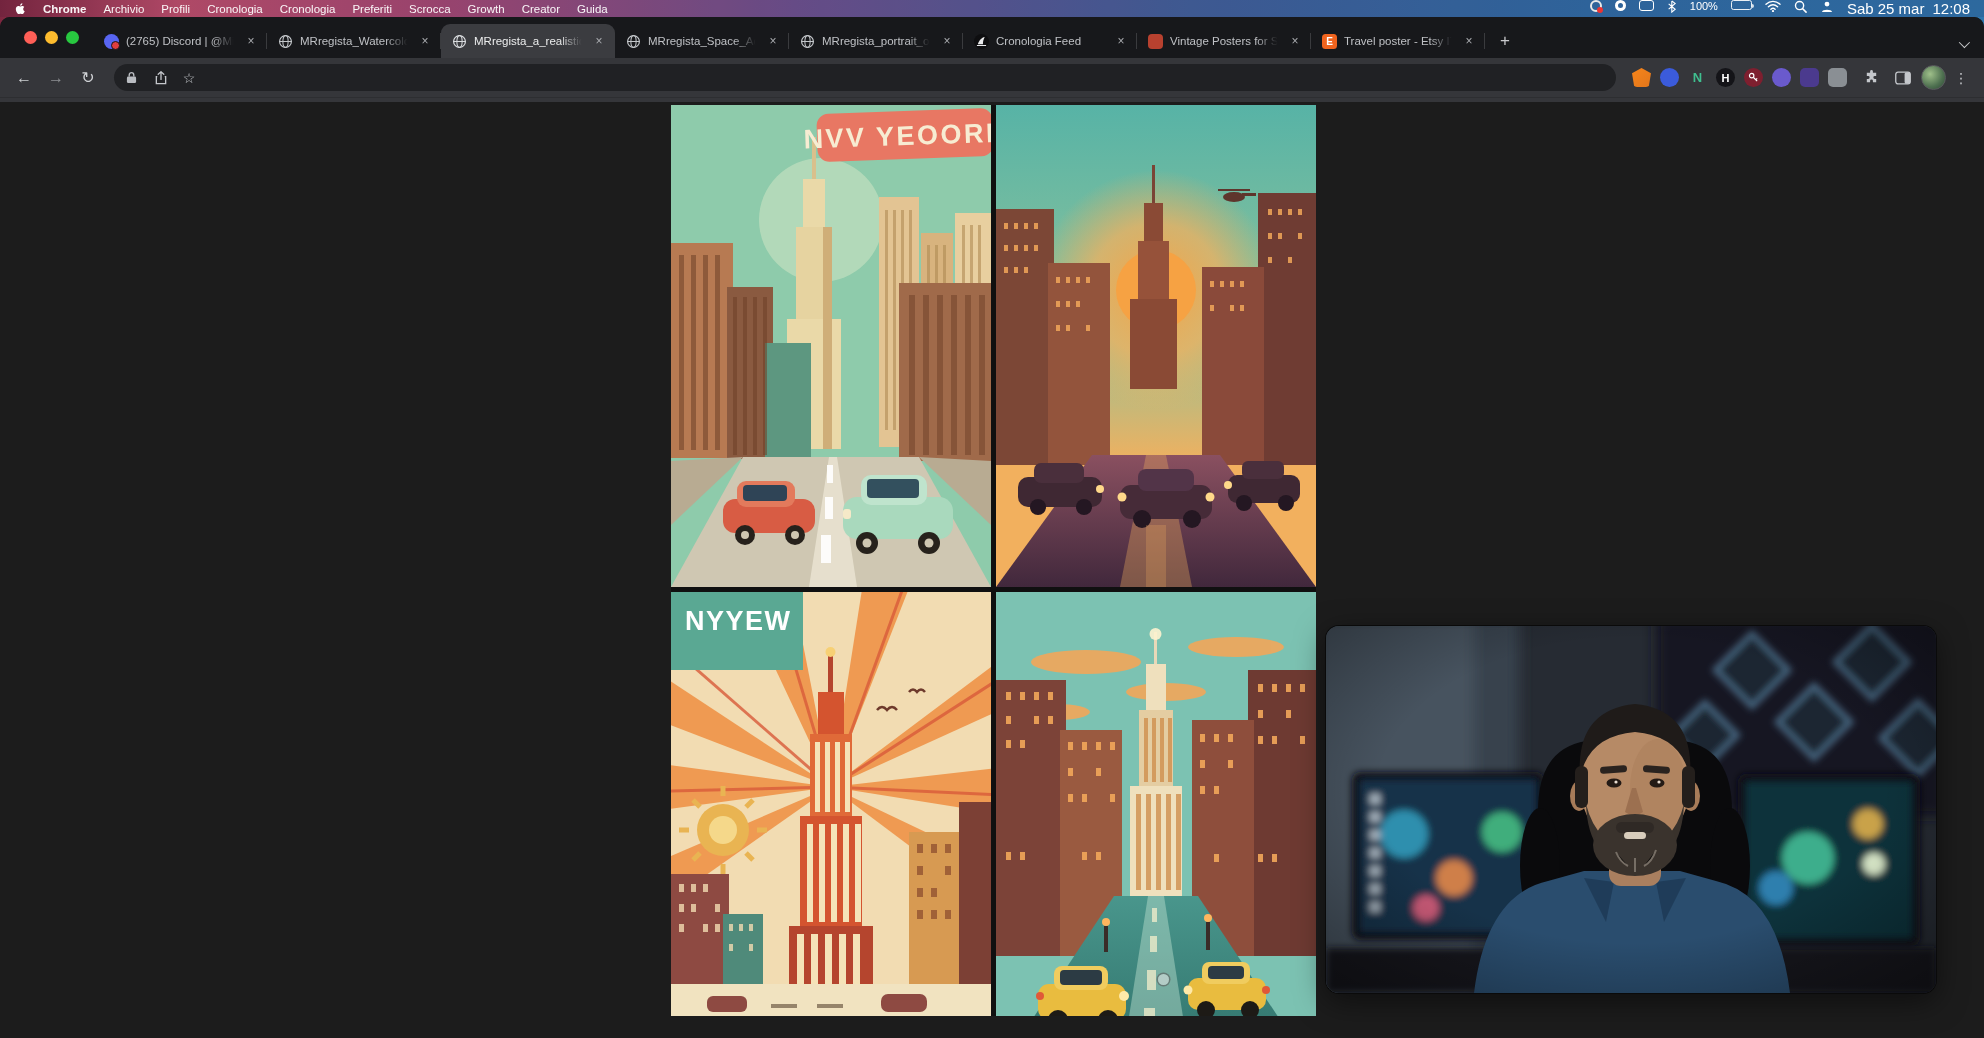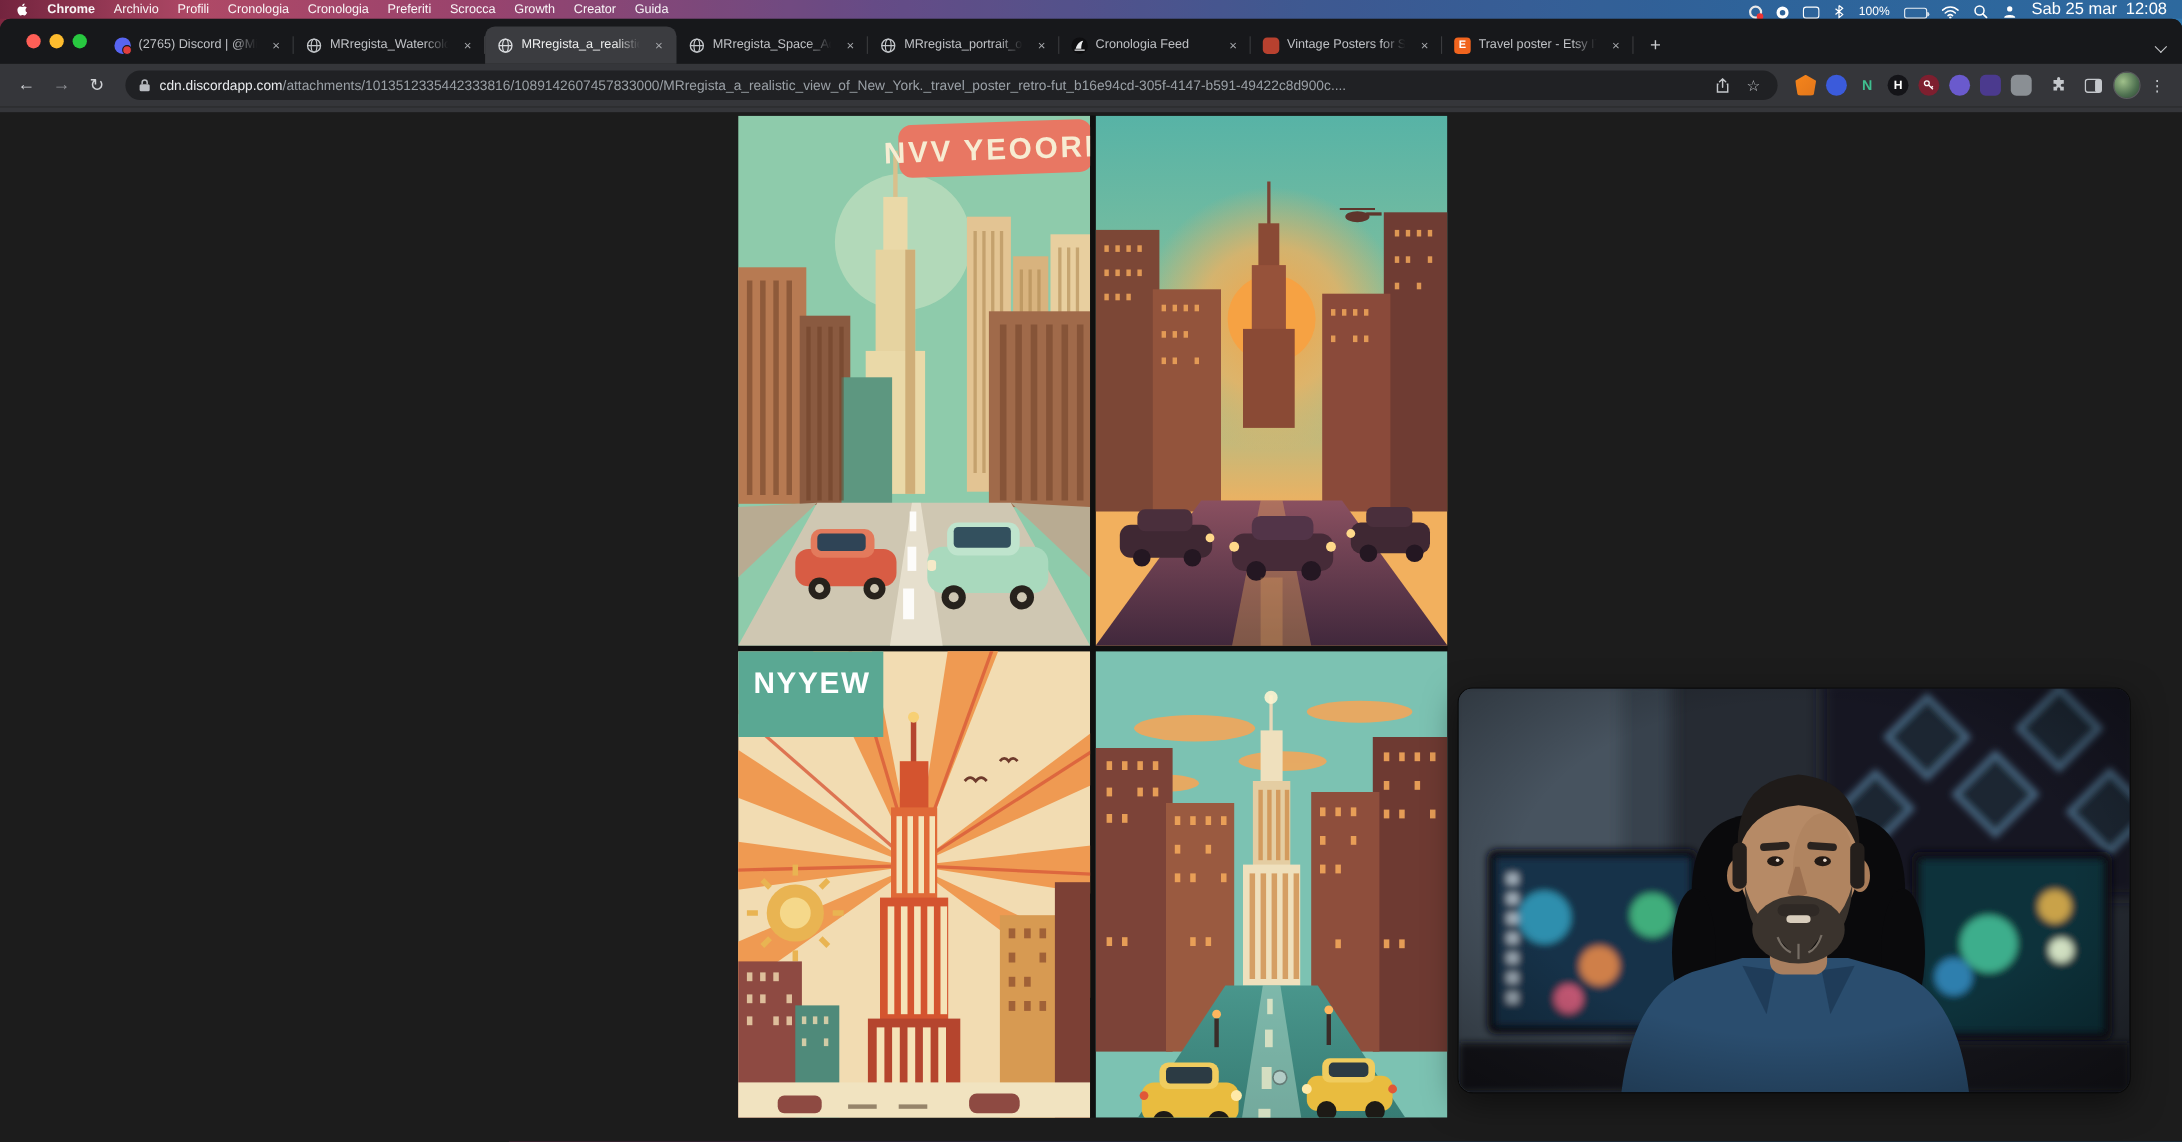--- a/index.html
+++ b/index.html
@@ -10,21 +10,21 @@
     background:linear-gradient(90deg,#7e2740 0%,#c2516e 9%,#a84b76 22%,#6f5492 40%,#41639f 60%,#2f6fa9 80%,#2e76ae 100%);
   }
 
   
   .menubar { position:absolute; top:0; left:0; right:0; height:17px;
     display:flex; align-items:center; padding:0 14px; color:#fff;
     font-size:11.5px; background:rgba(40,20,50,.12); }
   .menubar .apple { width:13px; height:13px; margin-right:16px; flex:none; }
   .menu-item { margin-right:17px; opacity:.95; white-space:nowrap; }
   .menu-item.app { font-weight:bold; }
-  .menubar-right { margin-left:auto; display:flex; align-items:flex-end; gap:13px; }
+  .menubar-right { margin-left:auto; display:flex; align-items:flex-start; gap:13px; }
   .mb-ic { display:inline-flex; align-items:center; justify-content:center; }
   .rec-ring { width:12px; height:12px; border:2px solid #e8e8e8; border-radius:50%; position:relative; }
   .rec-ring::after { content:""; position:absolute; right:-3px; bottom:-3px; width:6px; height:6px; background:#e33; border-radius:50%; }
   .ring2 { width:11px; height:11px; border:3px solid #fff; border-radius:50%; }
   .disp { width:15px; height:11px; border:1.6px solid #fff; border-radius:3px; }
   .batt-label { font-size:11px; }
   .battery { width:21px; height:10px; border:1px solid rgba(255,255,255,.9); border-radius:2.5px; position:relative; padding:1.5px; }
   .battery::after { content:""; position:absolute; right:-3.5px; top:2.5px; width:2.5px; height:4px; background:rgba(255,255,255,.8); border-radius:0 2px 2px 0; }
   .battery .fill { height:100%; width:100%; background:#fff; border-radius:1px; }
   .clock { white-space:nowrap; font-size:15px; }
@@ -244,21 +244,20 @@
     <div class="toolbar">
       <span class="navbtn">←</span>
       <span class="navbtn dim">→</span>
       <span class="navbtn">↻</span>
 
       <div class="urlbar">
         <svg class="lock" width="11" height="13" viewBox="0 0 12 14">
             <rect x="1" y="6" width="10" height="7" rx="1.5" fill="#b9bcc1"></rect>
             <path d="M3.5 6 V4.2 a2.5 2.5 0 0 1 5 0 V6" stroke="#b9bcc1" stroke-width="1.5" fill="none"></path>
           </svg>
-        <span class="urltext"><span class="domain">cdn.discordapp.com</span><span class="path">/attachments/1013512335442333816/1089142607457833000/MRregista_a_realistic_view_of_New_York._travel_poster_retro-fut_b16e94cd-305f-4147-b591-49422c8d900c....</span></span>
         <span class="urlbtn">
             <svg width="12" height="14" viewBox="0 0 12 15">
               <path d="M6 1 V9 M3 3.5 L6 .8 9 3.5" stroke="#c4c7cb" stroke-width="1.4" fill="none" stroke-linecap="round"></path>
               <path d="M2 6 H1 V13.5 H11 V6 H10" stroke="#c4c7cb" stroke-width="1.4" fill="none"></path>
             </svg>
           </span>
         <span class="urlbtn">☆</span>
       </div>
 
       <div class="exts">

